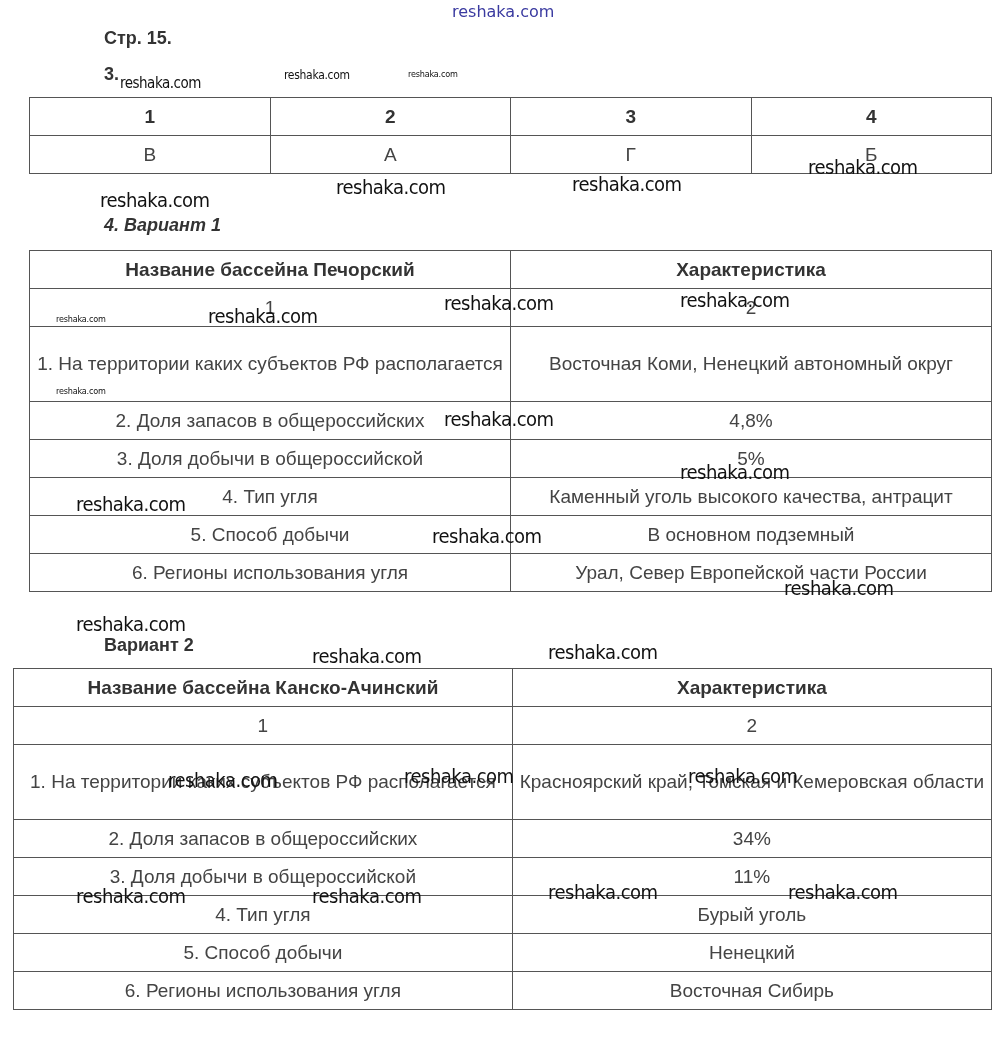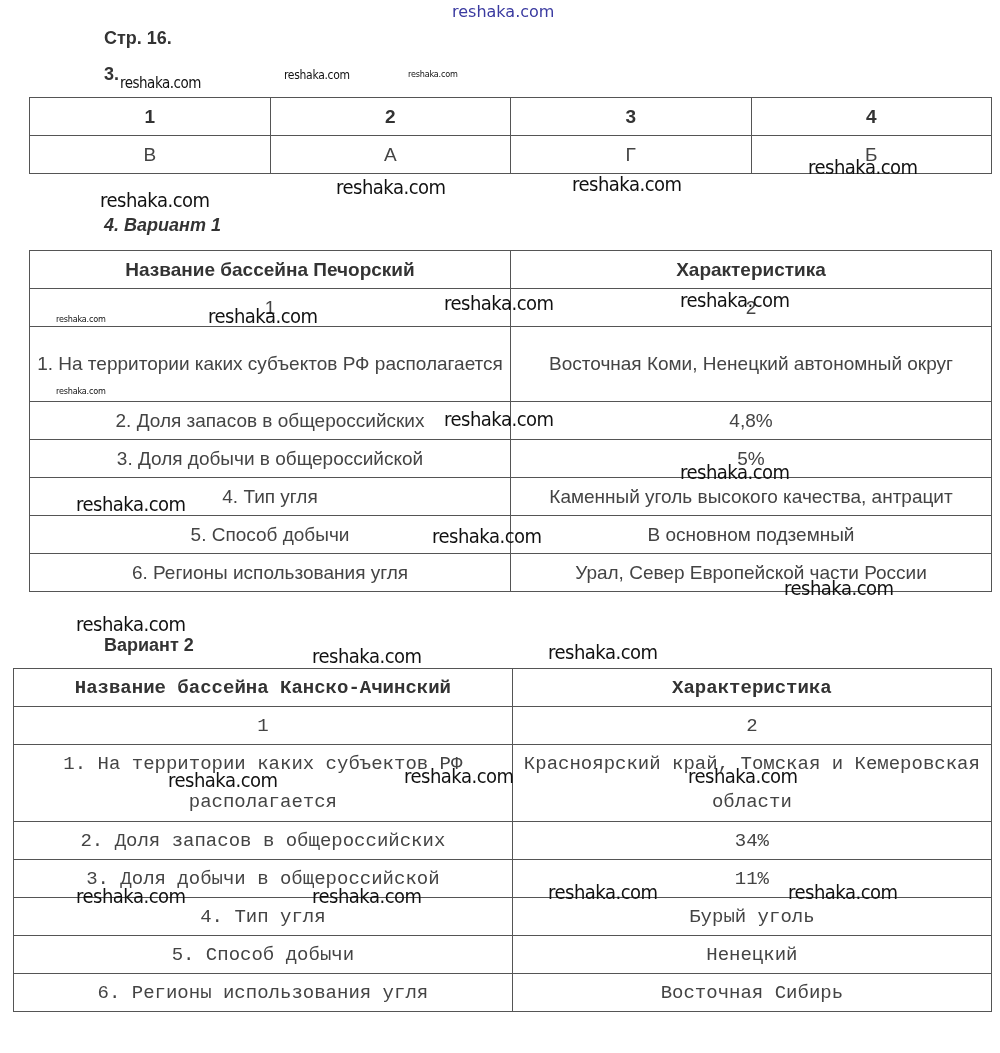--- a/index.html
+++ b/index.html
@@ -29,21 +29,21 @@
   .t1 td { height: 37px; }
   .t2 td { height: 37px; margin-top: 36px; }
   .t2 tr.tall td { height: 74px; line-height: 38px; }
   .t3 td { height: 37px; }
   .t3 tr.tall td { height: 74px; line-height: 38px; }
 </style>
 </head>
 <body>
 
 <div class="abs top-wm">reshaka.com</div>
-<div class="abs heading" style="left:104px; top:28px;">Стр. 16.</div>
+<div class="abs heading" style="left:104px; top:28px;">Стр. 15.</div>
 <div class="abs heading" style="left:104px; top:64px;">3.</div>
 
 <table class="t1" style="left:29px; top:97px; width:963px;">
   <colgroup>
       <col style="width:25%">
       <col style="width:25%">
       <col style="width:25%">
       <col style="width:25%">
     </colgroup>
   <tbody>
@@ -100,21 +100,21 @@
   </tr>
   <tr>
     <td>6. Регионы использования угля</td>
     <td>Урал, Север Европейской части России</td>
   </tr>
 </tbody>
   </table>
 
 <div class="abs heading" style="left:104px; top:635px;">Вариант 2</div>
 
-<table class="t3" style="left:13px; top:668px; width:979px;font-family:Liberation Mono, monospace;">
+<table class="t3" style="left:13px; top:668px; width:979px;">
   <colgroup>
       <col style="width:51%">
       <col style="width:49%">
     </colgroup>
   <tbody>
       <tr>
     <td class="bold">Название бассейна Канско-Ачинский</td>
     <td class="bold">Характеристика</td>
   </tr>
   <tr>

